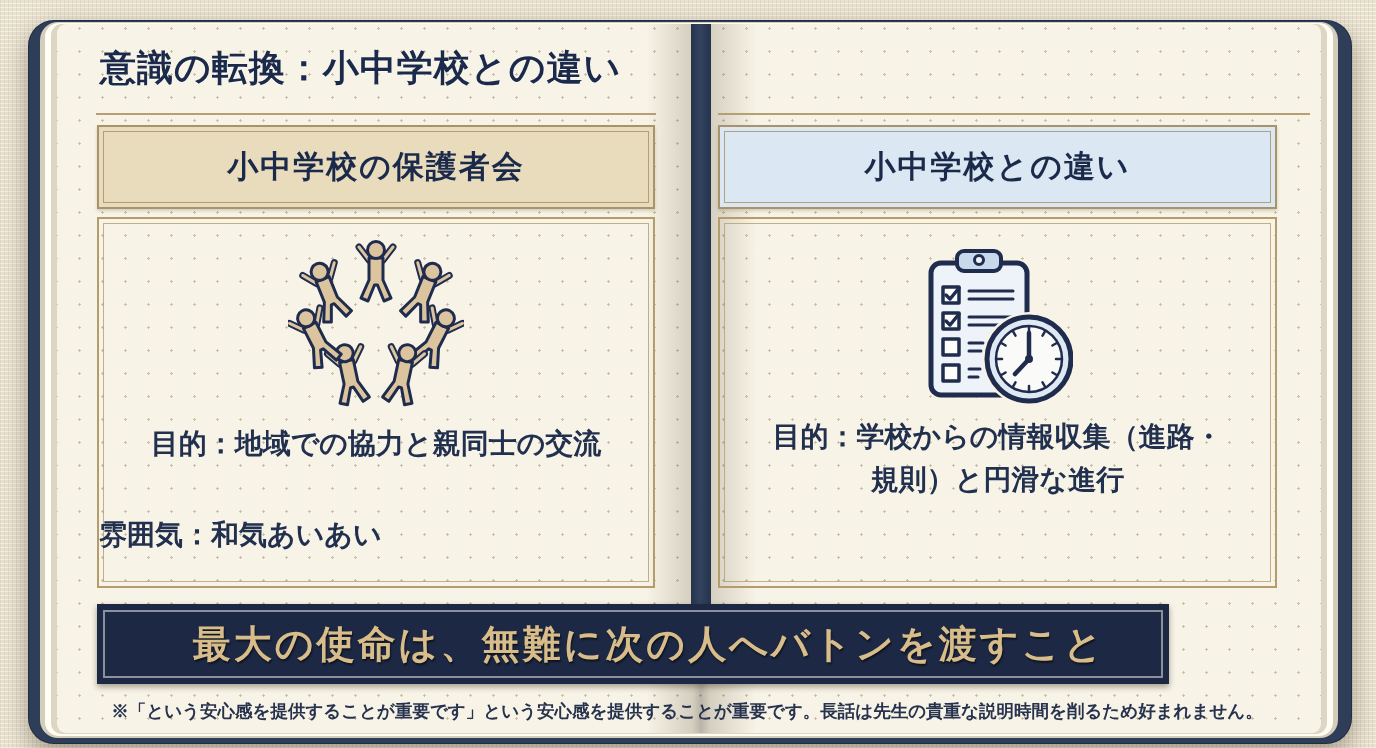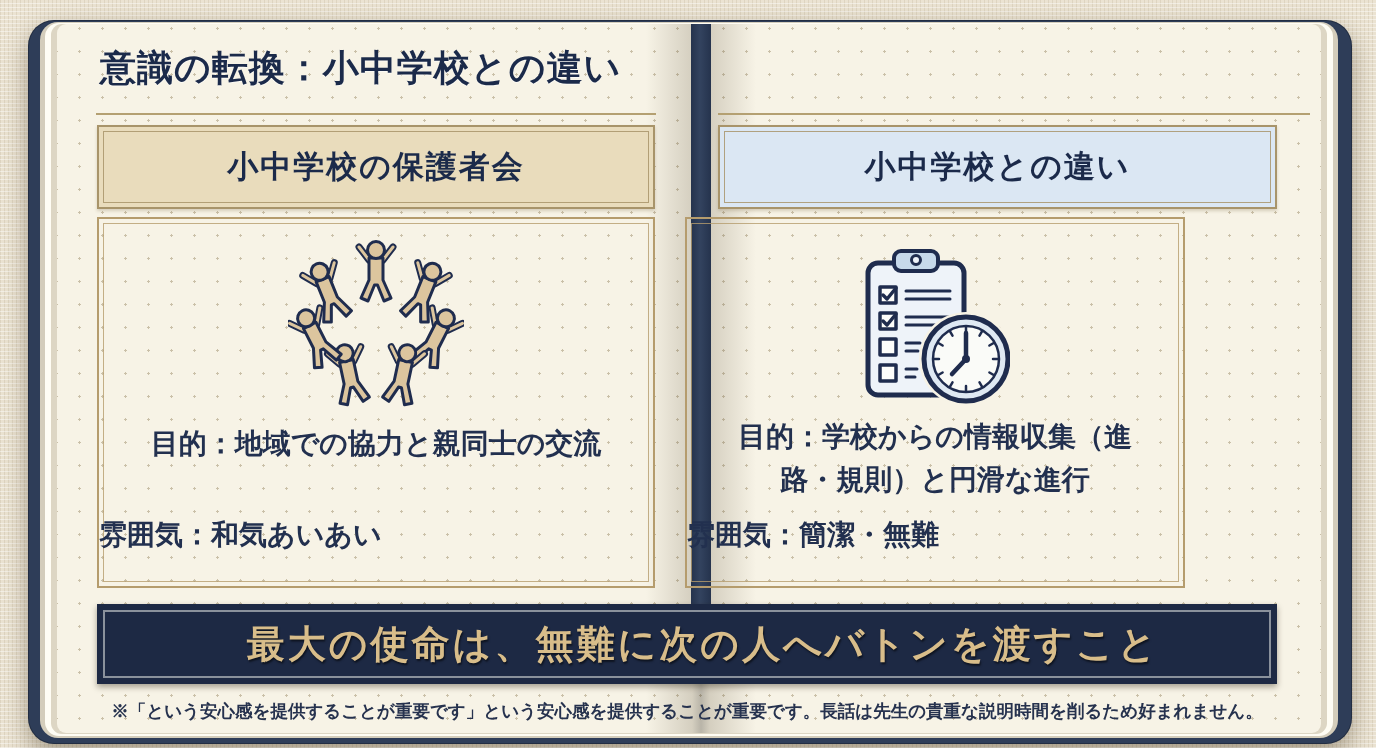--- a/index.html
+++ b/index.html
@@ -65,36 +65,36 @@
     color:#1b2a4a; letter-spacing:2px;
   }
   .panel-body{
     position:absolute; top:217px; height:371px;
     border:2px solid #b59c6d;
   }
   .panel-body .inner-line{
     position:absolute; inset:4px; border:1px solid rgba(181,156,109,0.8); pointer-events:none;
   }
   .panel-body.left{ left:97px; width:558px; }
-  .panel-body.right{ left:685px; width:500px;padding-left:47px; }
+  .panel-body.right{ left:718px; width:559px;padding-left:47px; }
   .panel-icon{ position:absolute; left:50%; transform:translateX(-50%); }
   .panel-icon.people{ top:14px; }
   .panel-icon.clipboard{ top:28px; }
   .purpose-text{
     position:absolute; top:203px; left:0; width:100%;
     text-align:center; font-weight:bold; font-size:28px; color:#22304f; line-height:1.55;
   }
   .panel-body.right .purpose-text{ top:196px; padding:0 40px; }
   .atmosphere-text{
     position:absolute; top:297px; left:0; width:100%;
     text-align:left; font-weight:bold; font-size:28px; color:#22304f;
   }
   
   .mission-banner{
-    position:absolute; left:97px; top:604px; width:1180px; height:80px;
+    position:absolute; left:97px; top:604px; width:1072px; height:80px;
     background:#1d2944; display:flex; align-items:center; justify-content:center;
     box-shadow:0 3px 6px rgba(40,32,18,0.4);
     padding-left:32px;
   }
   .mission-banner .inner-line{
     position:absolute; inset:6px; border:2px solid #8a919c; pointer-events:none;
   }
   .mission-banner .banner-text{
     font-family:"Liberation Serif", serif; font-weight:bold; font-size:38px;
     color:#d8bd8a; letter-spacing:3px;
@@ -222,21 +222,20 @@
             <path d="M133.7,96 l-4.3,2.5"></path>
               <path d="M82.6,125.5 l-4.3,2.5"></path>
           </g>
           <path d="M106,112 V86" stroke="#1f2c4e" stroke-width="4.5" fill="none"></path>
           <path d="M106,112 L92,127" stroke="#1f2c4e" stroke-width="4.5" fill="none"></path>
           <circle cx="106" cy="112" r="4" fill="#1f2c4e"></circle>
         </g>
       </svg>
     </div>
     <div class="purpose-text">目的：学校からの情報収集（進路・規則）と円滑な進行</div>
-    <div class="atmosphere-text">雰囲気：簡潔・無難</div>
   </div>
 
   <div class="mission-banner">
     <div class="inner-line"></div>
     <span class="banner-text">最大の使命は、無難に次の人へバトンを渡すこと</span>
   </div>
 
   <div class="footnote">※「という安心感を提供することが重要です」という安心感を提供することが重要です。長話は先生の貴重な説明時間を削るため好まれません。</div>
 </div>
 

